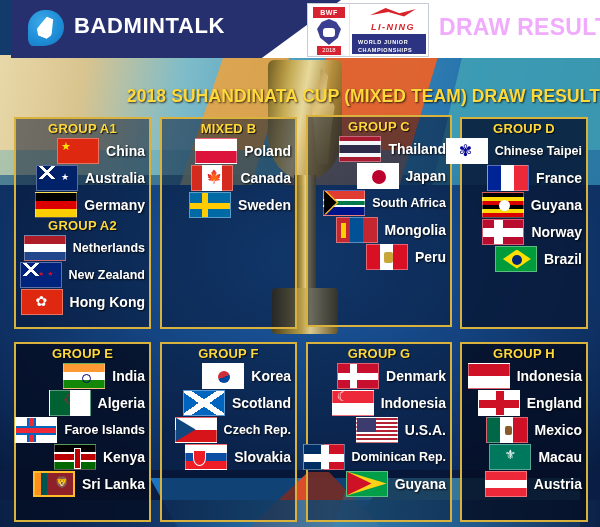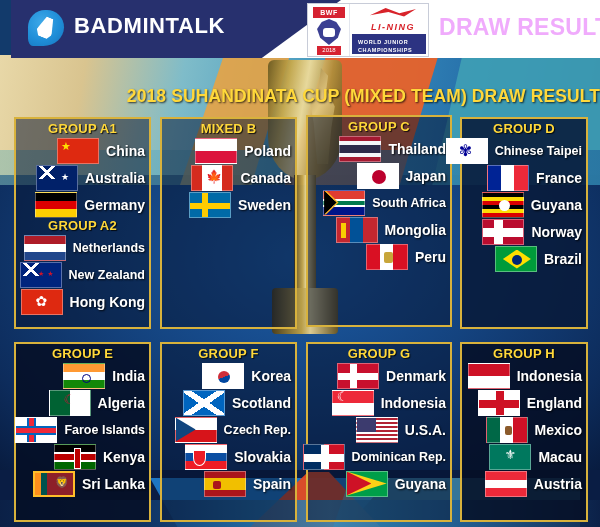--- a/index.html
+++ b/index.html
@@ -476,24 +476,20 @@
           <div class="team-name">Scotland</div>
         </div>
         <div class="team">
           <div class="flag f-czech"></div>
           <div class="team-name small">Czech Rep.</div>
         </div>
         <div class="team">
           <div class="flag f-slovakia"></div>
           <div class="team-name">Slovakia</div>
         </div>
-        <div class="team">
-          <div class="flag f-spain"></div>
-          <div class="team-name">Spain</div>
-        </div>
       </div>
       <div class="group" style="left: 306px; top: 342px; width: 146px; height: 180px;">
         <div class="group-title">GROUP G</div>
         <div class="team">
           <div class="flag f-denmark"></div>
           <div class="team-name">Denmark</div>
         </div>
         <div class="team">
           <div class="flag f-singapore"></div>
           <div class="team-name">Indonesia</div>

